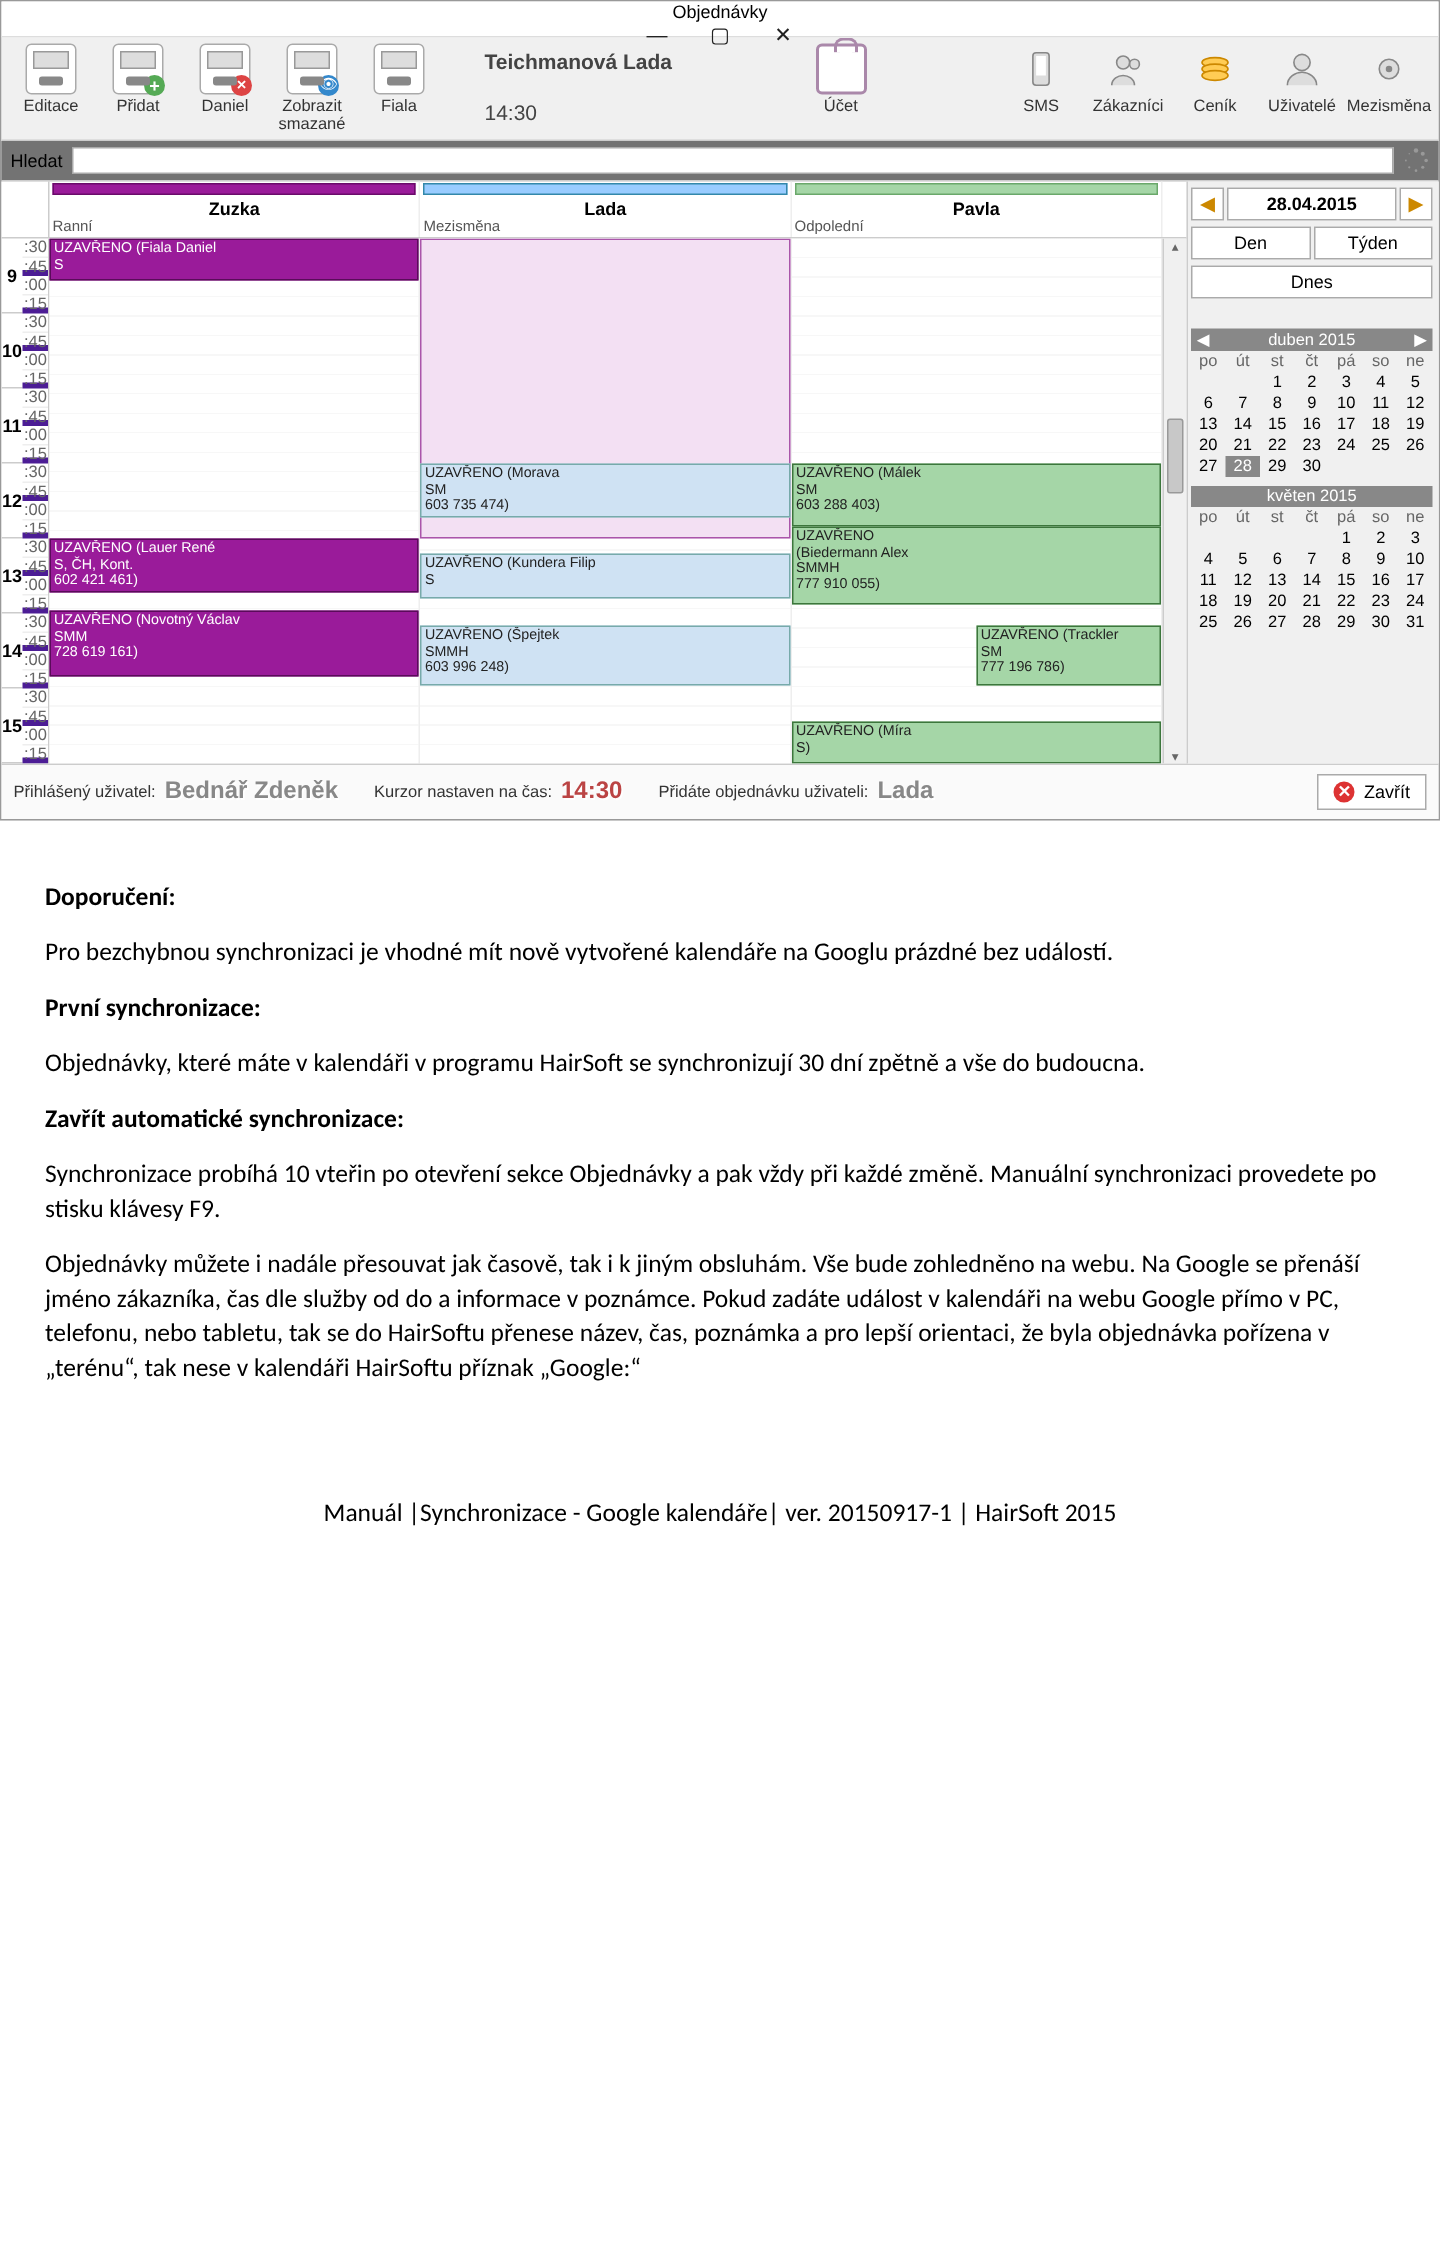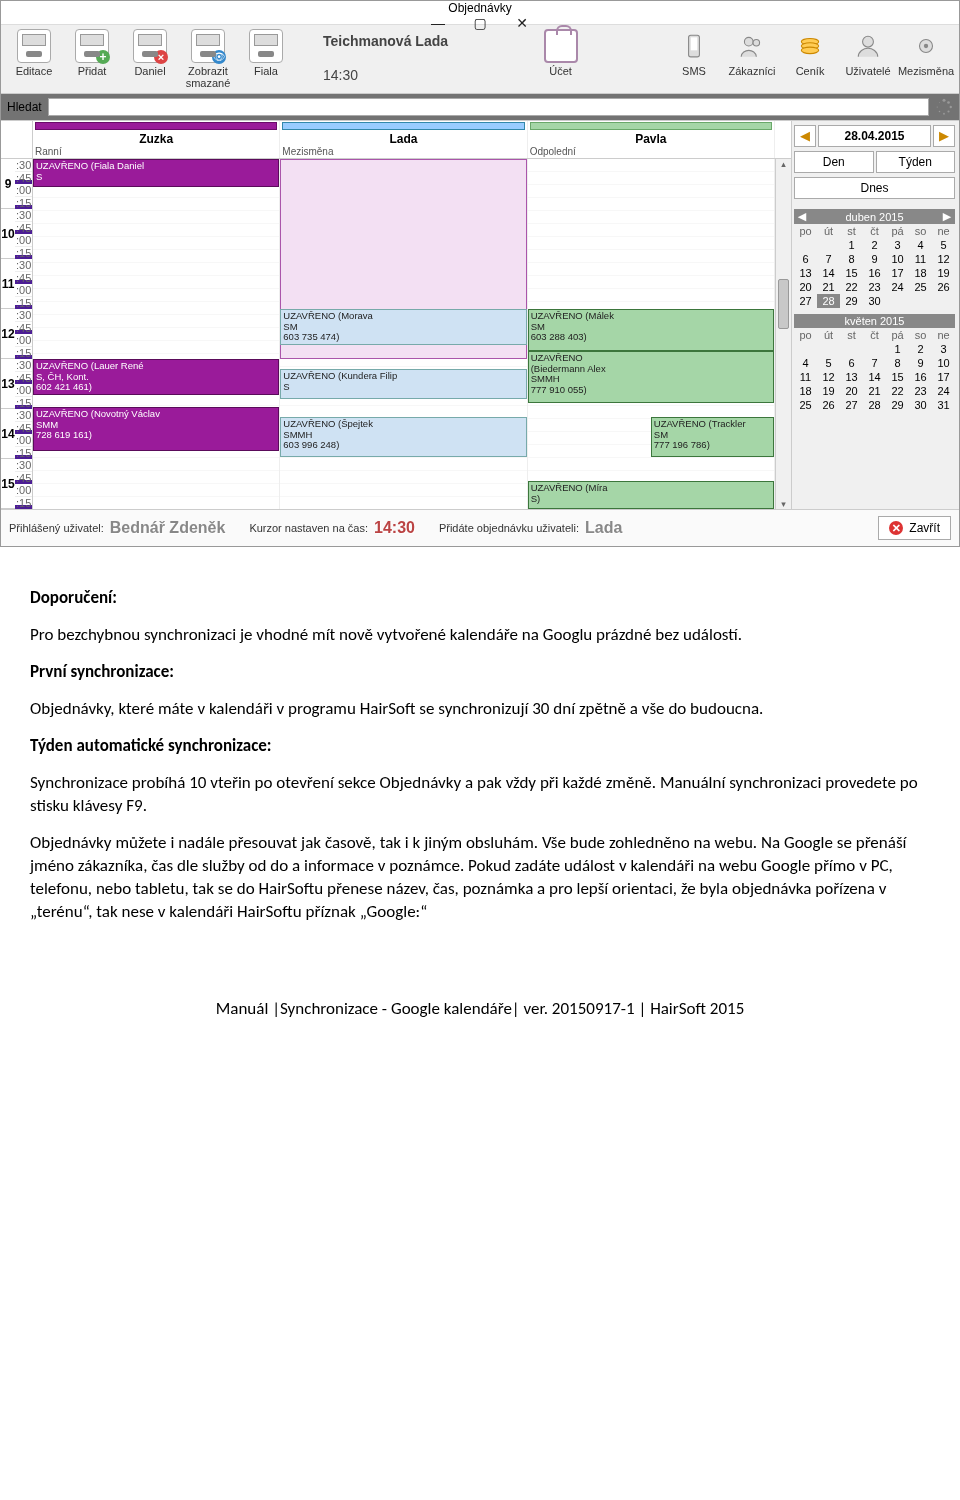--- a/index.html
+++ b/index.html
@@ -71,21 +71,21 @@
   .scroll-v { width:16px; background:#f0f0f0; border-left:1px solid #ccc; position:relative; }
   .scroll-thumb { position:absolute; left:2px; right:2px; top:120px; height:50px; background:#c8c8c8; border:1px solid #999; border-radius:2px; }
   .scroll-arr { text-align:center; font-size:9px; color:#666; }
   
   
   .date-nav { display:flex; gap:2px; margin-bottom:4px; }
   .nav-btn { width:22px; height:22px; border:1px solid #aaa; background:#fff; text-align:center; line-height:20px; font-size:13px; color:#c80; cursor:pointer; }
   .date-box { flex:1; border:1px solid #aaa; background:#fff; text-align:center; line-height:20px; font-weight:bold; }
   .view-btns { display:flex; gap:2px; margin-bottom:4px; }
   .view-btn { flex:1; border:1px solid #aaa; background:#fff; text-align:center; padding:3px 0; cursor:pointer; }
-  .today-btn { border:1px solid #aaa; background:#fff; text-align:center; padding:3px 0; cursor:pointer; margin-bottom:10px; }
+  .today-btn { border:1px solid #aaa; background:#fff; text-align:center; padding:3px 0; cursor:pointer; margin-bottom:20px; }
   
   .mini-month { margin-bottom:6px; font-size:11px; }
   .mm-head { background:#888; color:#fff; text-align:center; padding:1px 0; display:flex; align-items:center; }
   .mm-arr { width:16px; cursor:pointer; }
   .mm-title { flex:1; }
   .mm-dows, .mm-row { display:flex; }
   .mm-dows span, .mm-row span { flex:1; text-align:center; padding:1px 0; }
   .mm-dows { color:#666; }
   .mm-row span.sel { background:#888; color:#fff; }
   
@@ -508,18 +508,18 @@
       <span>Zavřít</span>
     </div>
   </div>
 </div>
 
 <div class="doc">
   <p class="h">Doporučení:</p>
   <p>Pro bezchybnou synchronizaci je vhodné mít nově vytvořené kalendáře na Googlu prázdné bez událostí.</p>
   <p class="h">První synchronizace:</p>
   <p>Objednávky, které máte v kalendáři v programu HairSoft se synchronizují 30 dní zpětně a vše do budoucna.</p>
-  <p class="h">Týden automatické synchronizace:</p>
+  <p class="h">Zavřít automatické synchronizace:</p>
   <p>Synchronizace probíhá 10 vteřin po otevření sekce Objednávky a pak vždy při každé změně. Manuální synchronizaci provedete po stisku klávesy F9.</p>
   <p>Objednávky můžete i nadále přesouvat jak časově, tak i k jiným obsluhám. Vše bude zohledněno na webu. Na Google se přenáší jméno zákazníka, čas dle služby od do a informace v poznámce. Pokud zadáte událost v kalendáři na webu Google přímo v PC, telefonu, nebo tabletu, tak se do HairSoftu přenese název, čas, poznámka a pro lepší orientaci, že byla objednávka pořízena v „terénu“, tak nese v kalendáři HairSoftu příznak „Google:“</p>
 </div>
 
 <div class="footer">Manuál |Synchronizace - Google kalendáře| ver. 20150917-1 | HairSoft 2015</div>
 
 </body></html>

